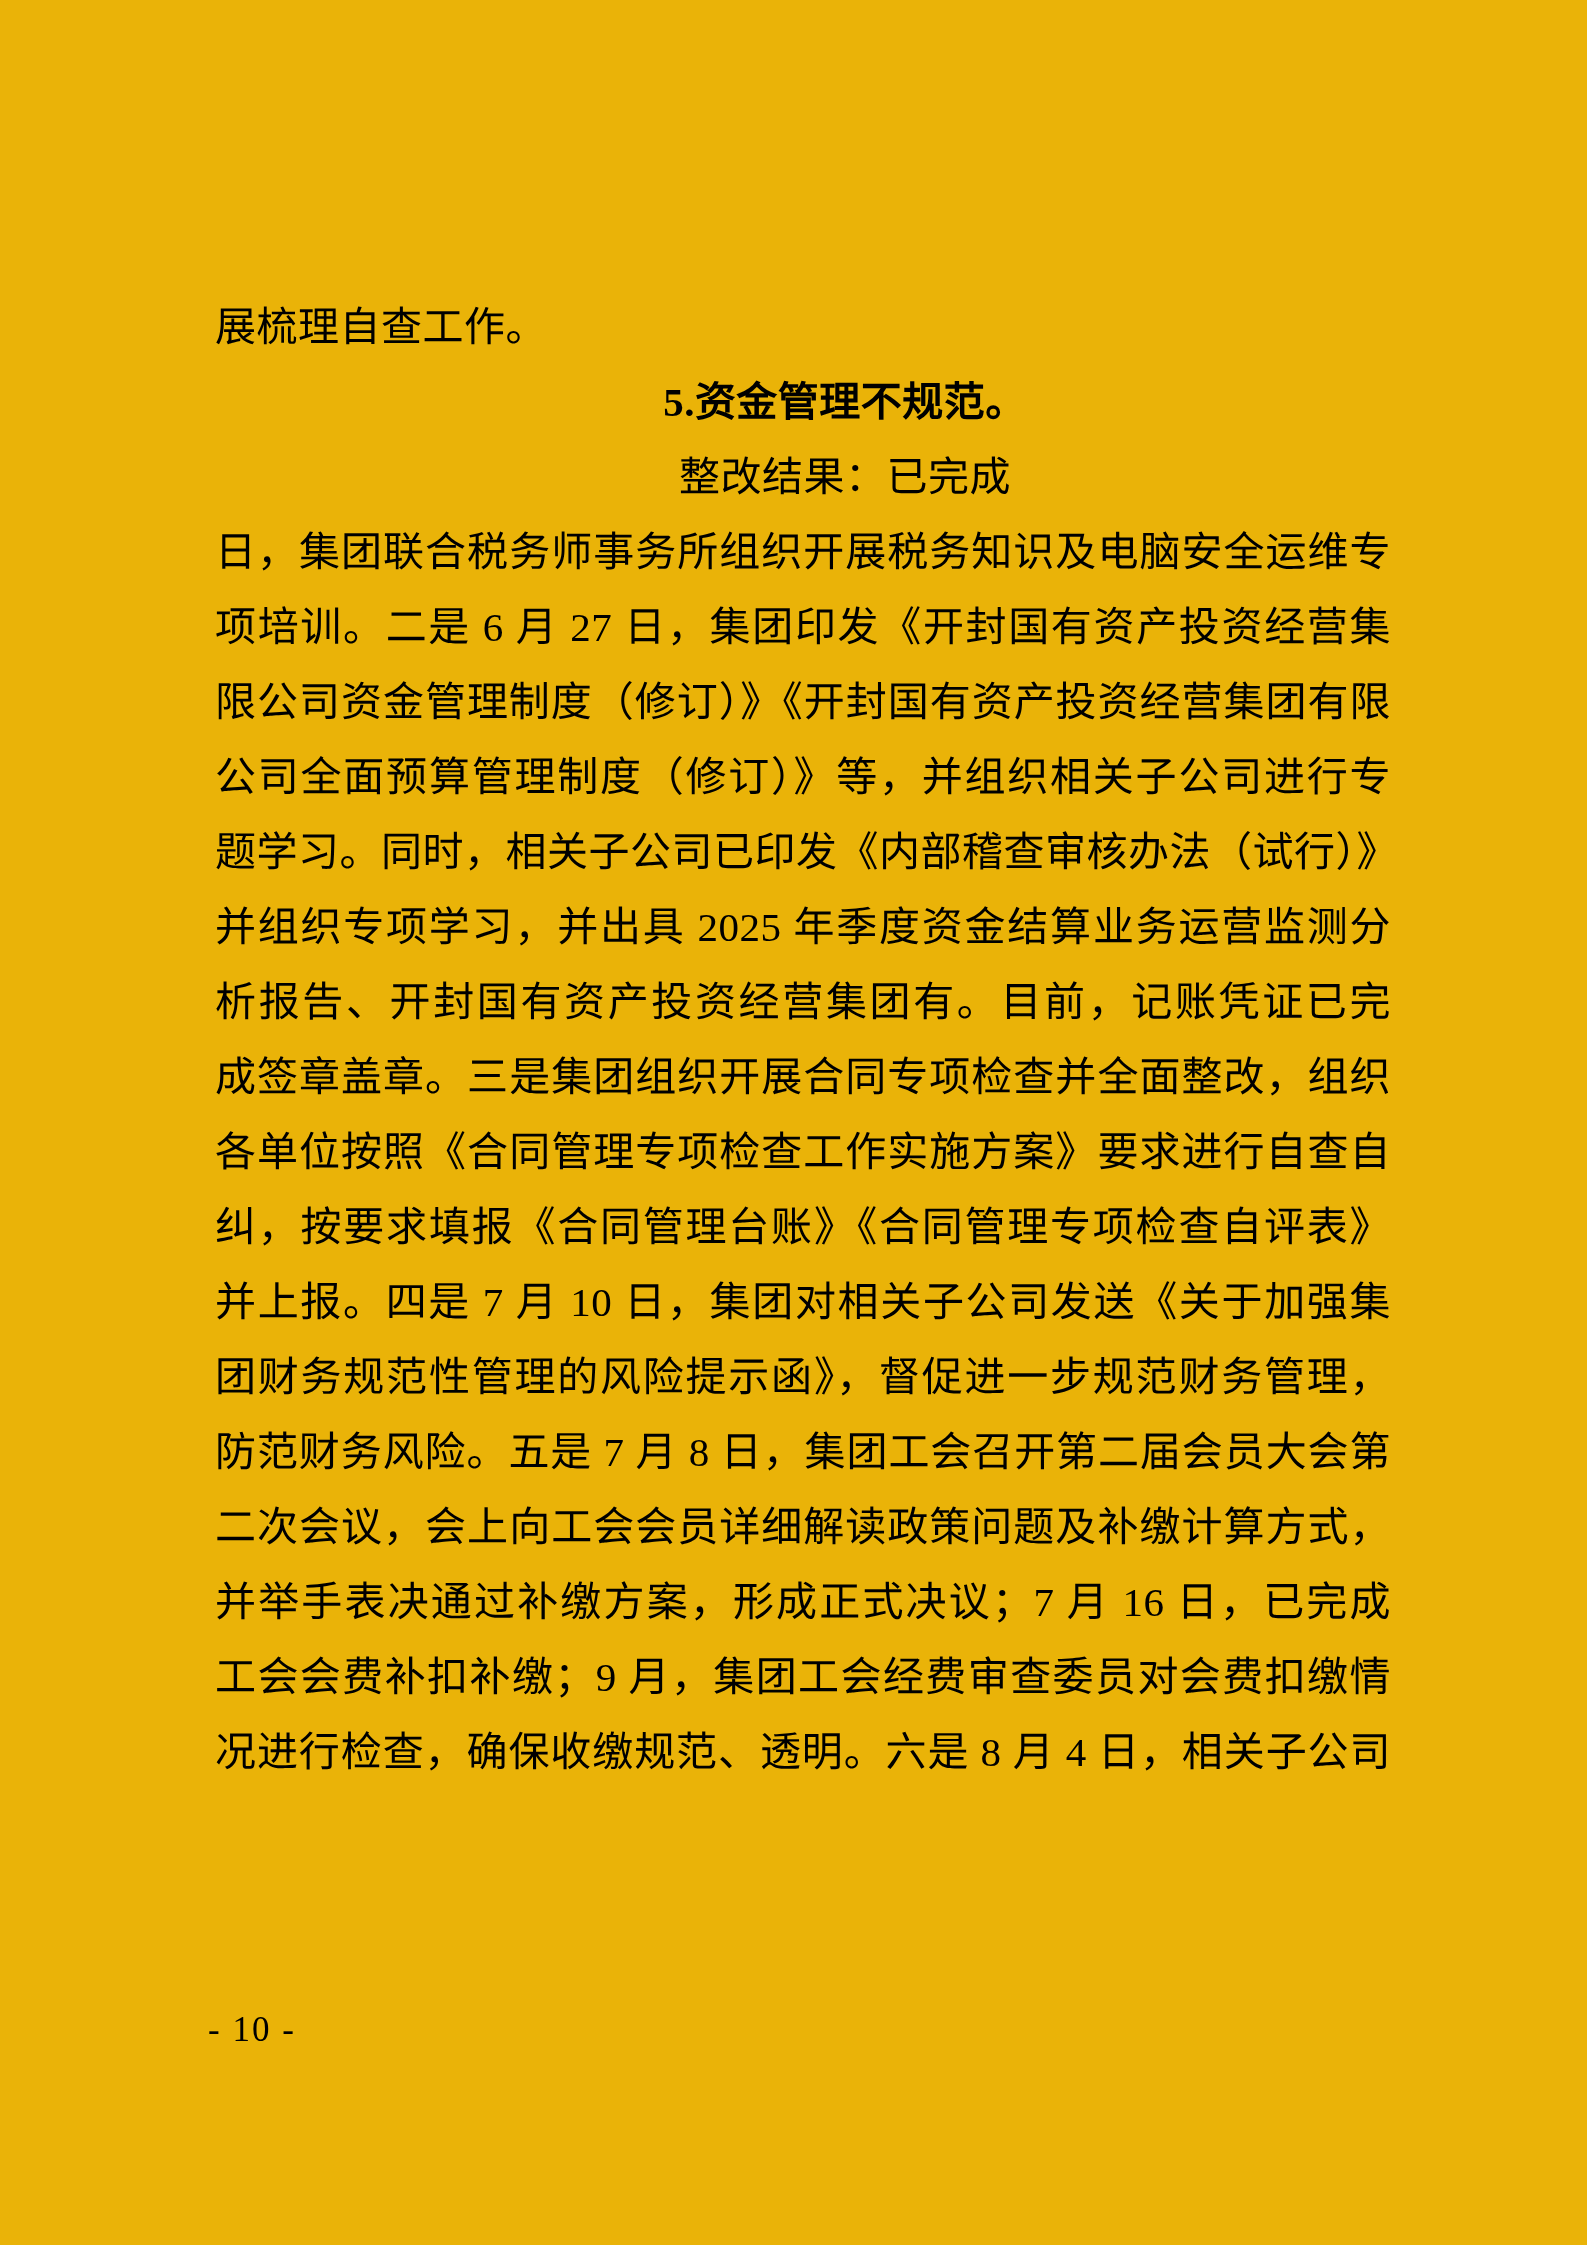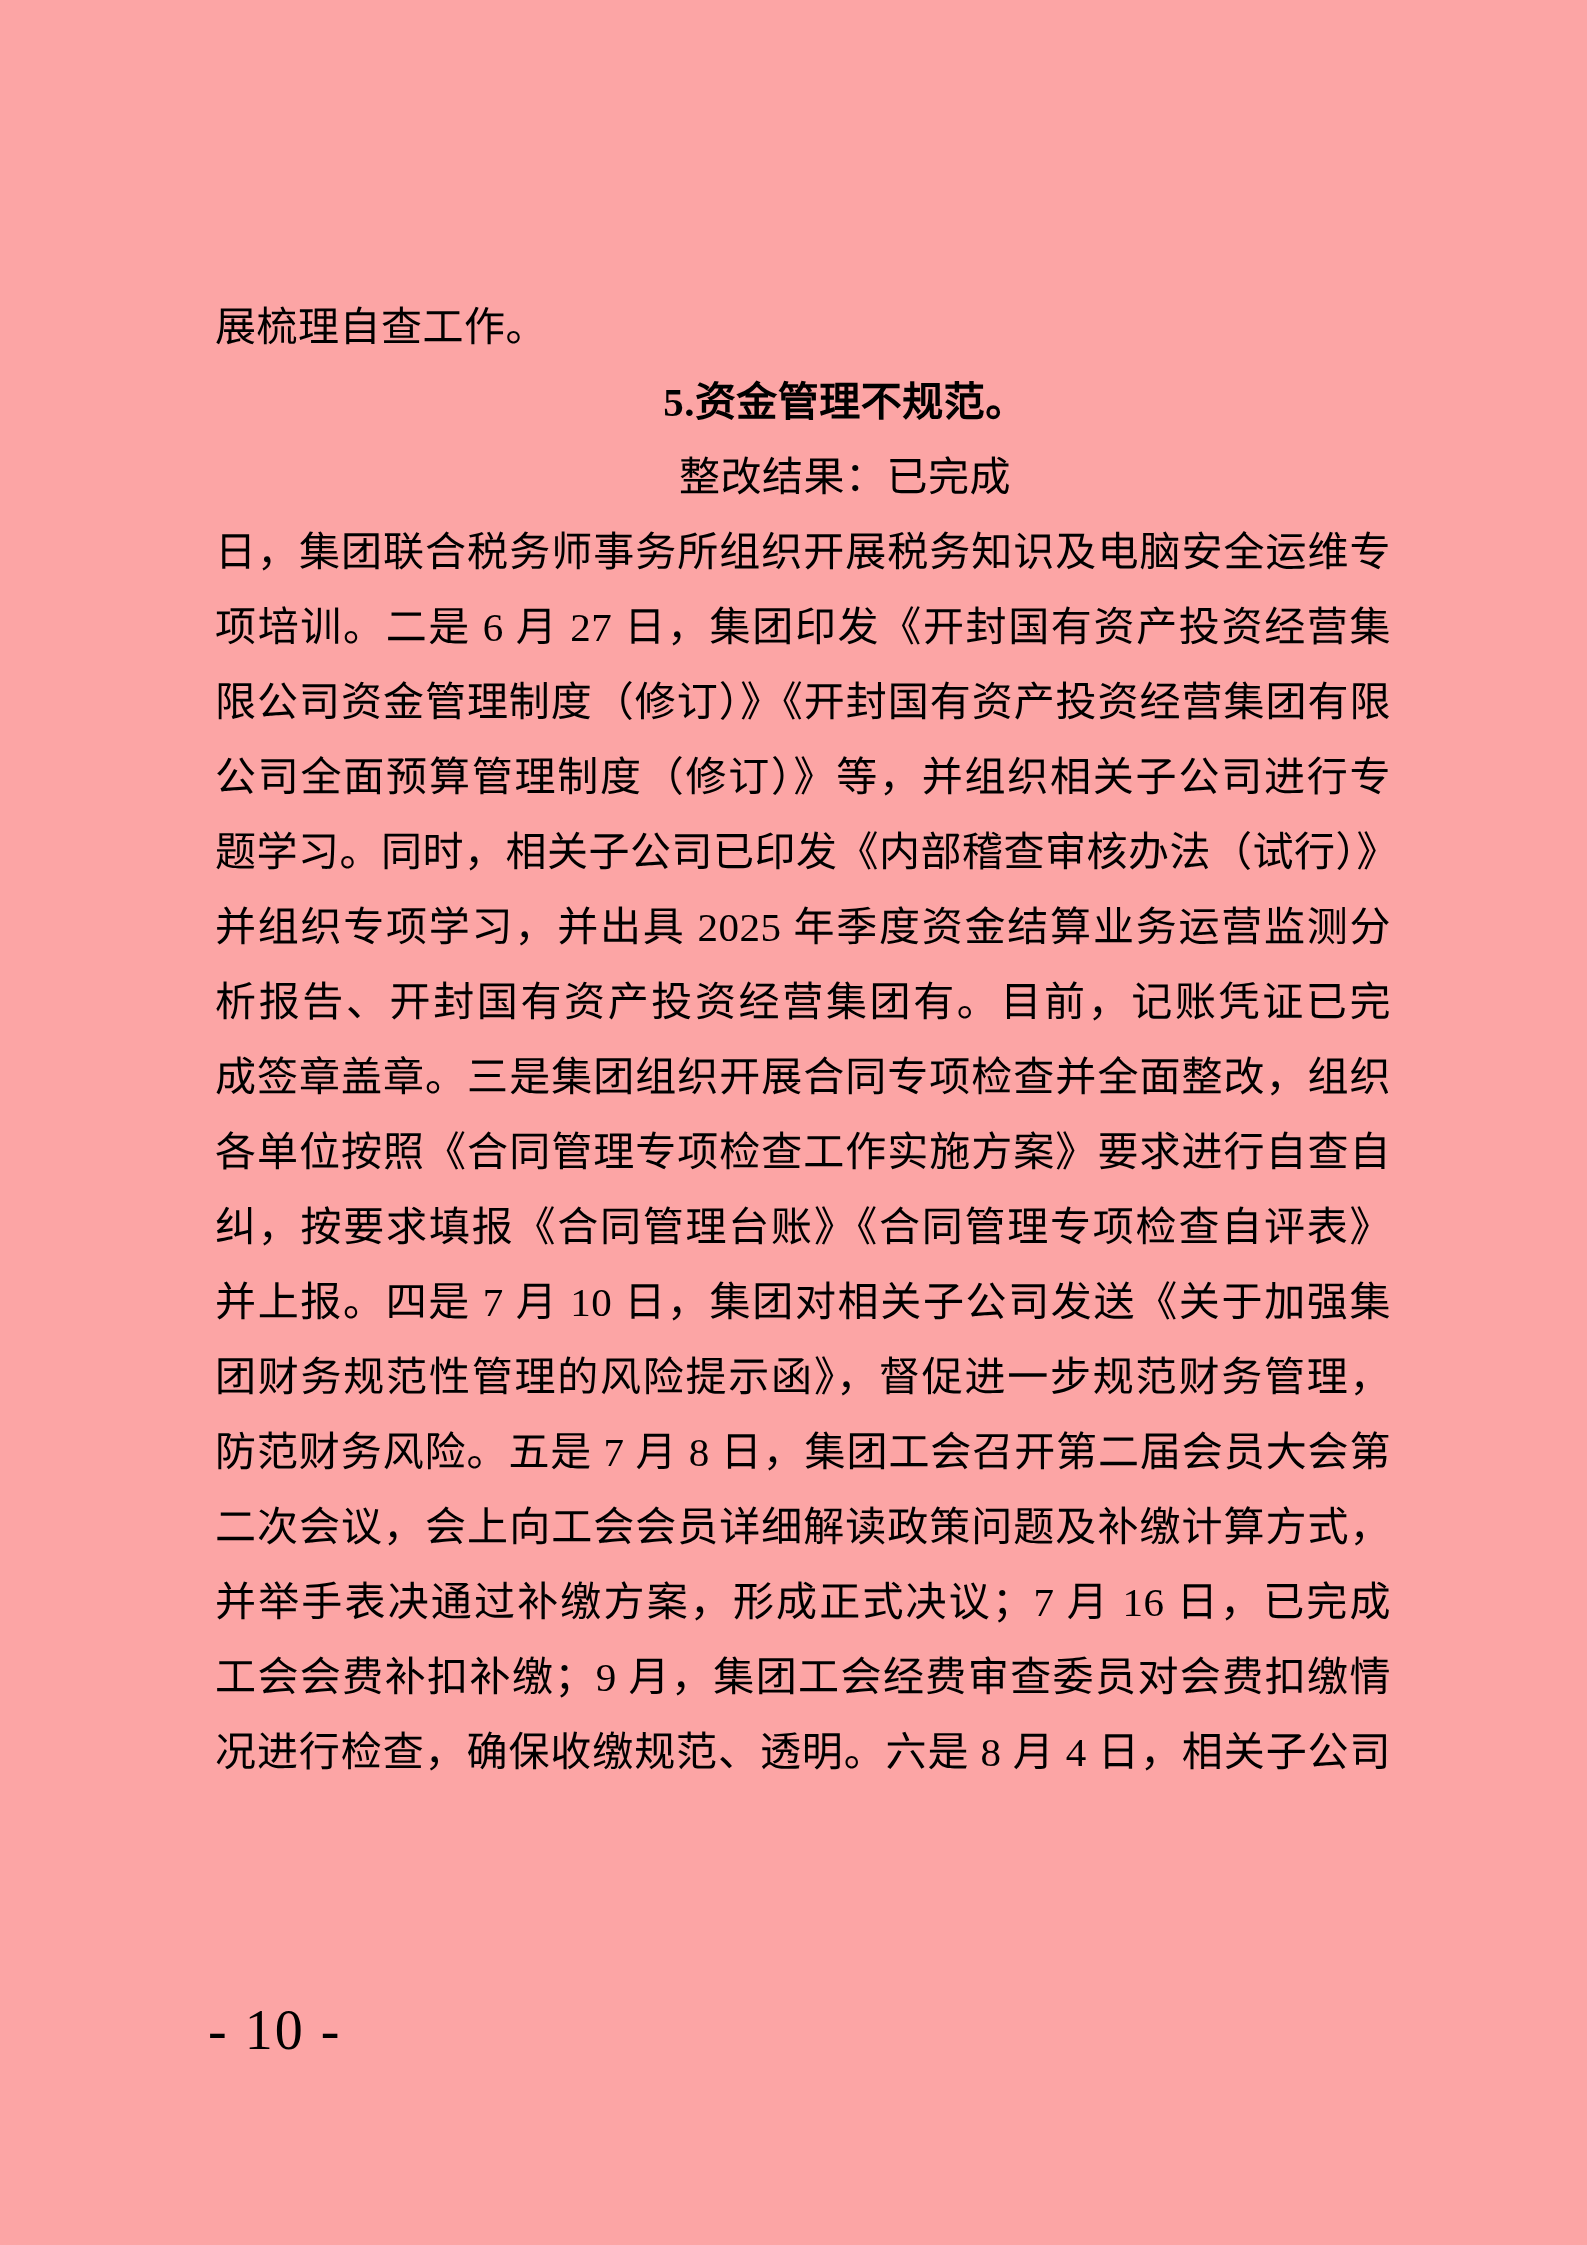--- a/index.html
+++ b/index.html
@@ -8,21 +8,21 @@
     height: 2245px;
     background: #ffffff;
     position: relative;
     color: #000000;
     font-family: "Liberation Serif", "DejaVu Serif", serif;
     overflow: hidden;
   }
   .page {
     position: absolute;
     inset: 0;
-    background: #fca5a5;
+    background: #eab308;
   }
   .body-text {
     position: absolute;
     left: 215px;
     top: 290px;
     width: 1176px;
   }
   .line {
     height: 75px;
     line-height: 75px;
@@ -40,21 +40,21 @@
     text-indent: 84px;
     text-align: center;
   }
   .line.heading {
     font-weight: bold;
   }
   .footer-pagenum {
     position: absolute;
     left: 208px;
     top: 2008px;
-    font-size: 56px;
+    font-size: 35px;
     line-height: 44px;
     letter-spacing: 2px;
     color: #000000;
   }
 </style>
 </head>
 <body>
 
 <div class="page">
   <div class="body-text">

